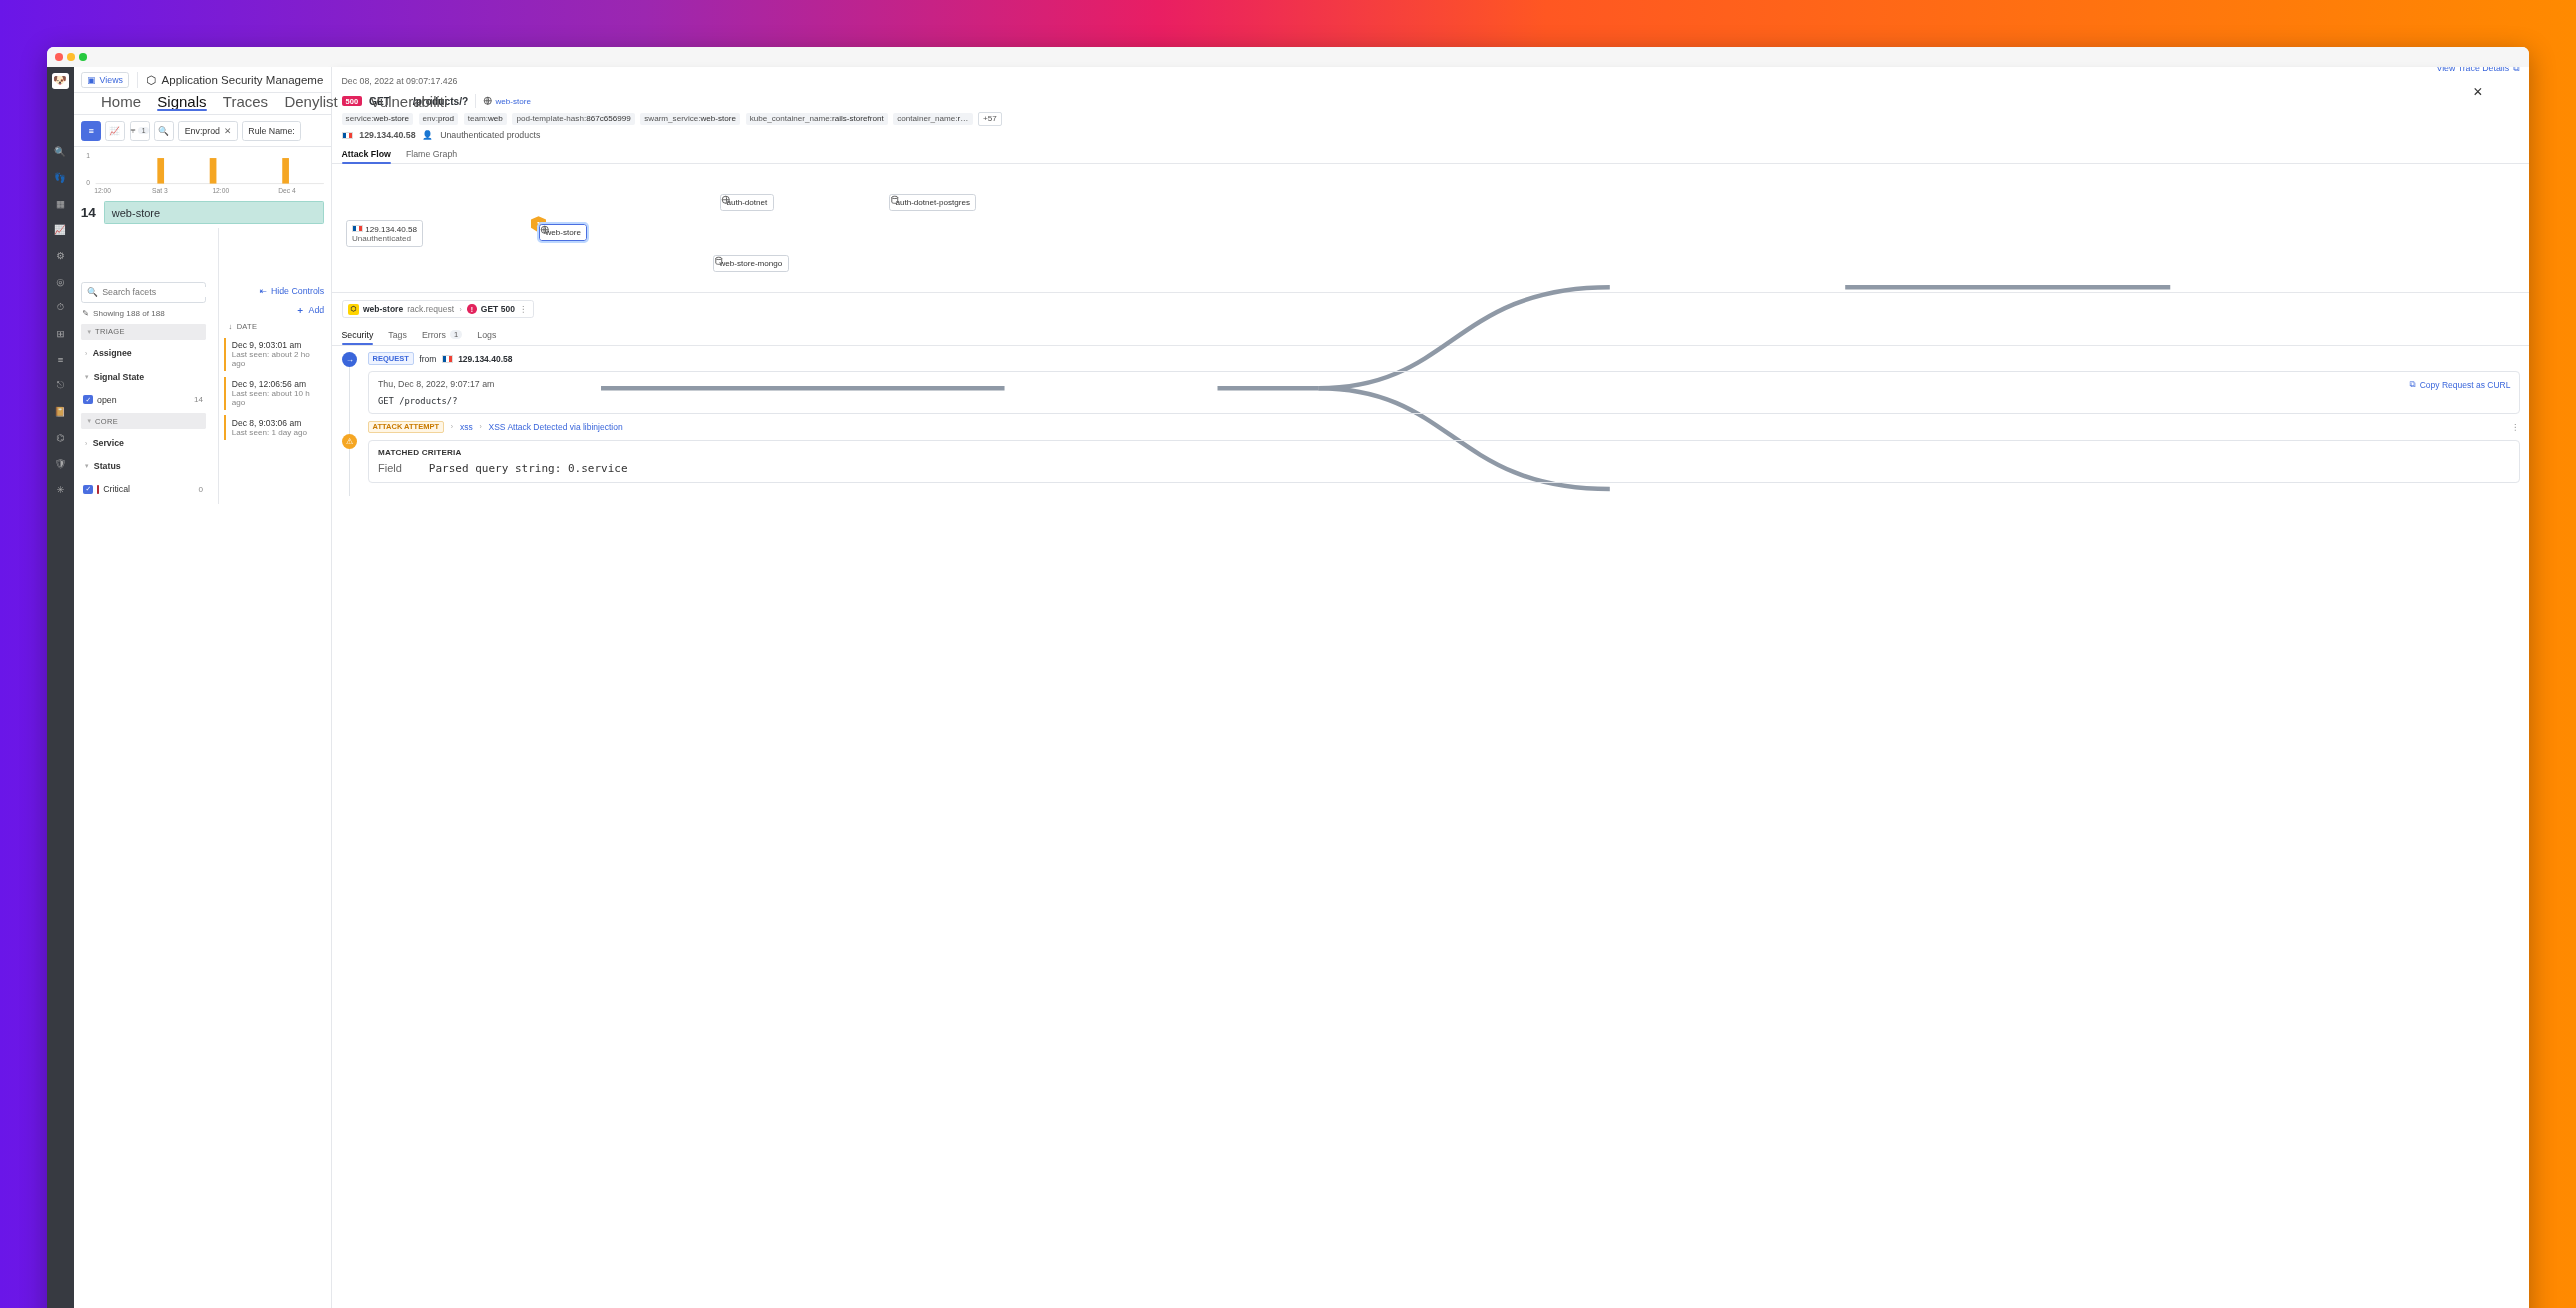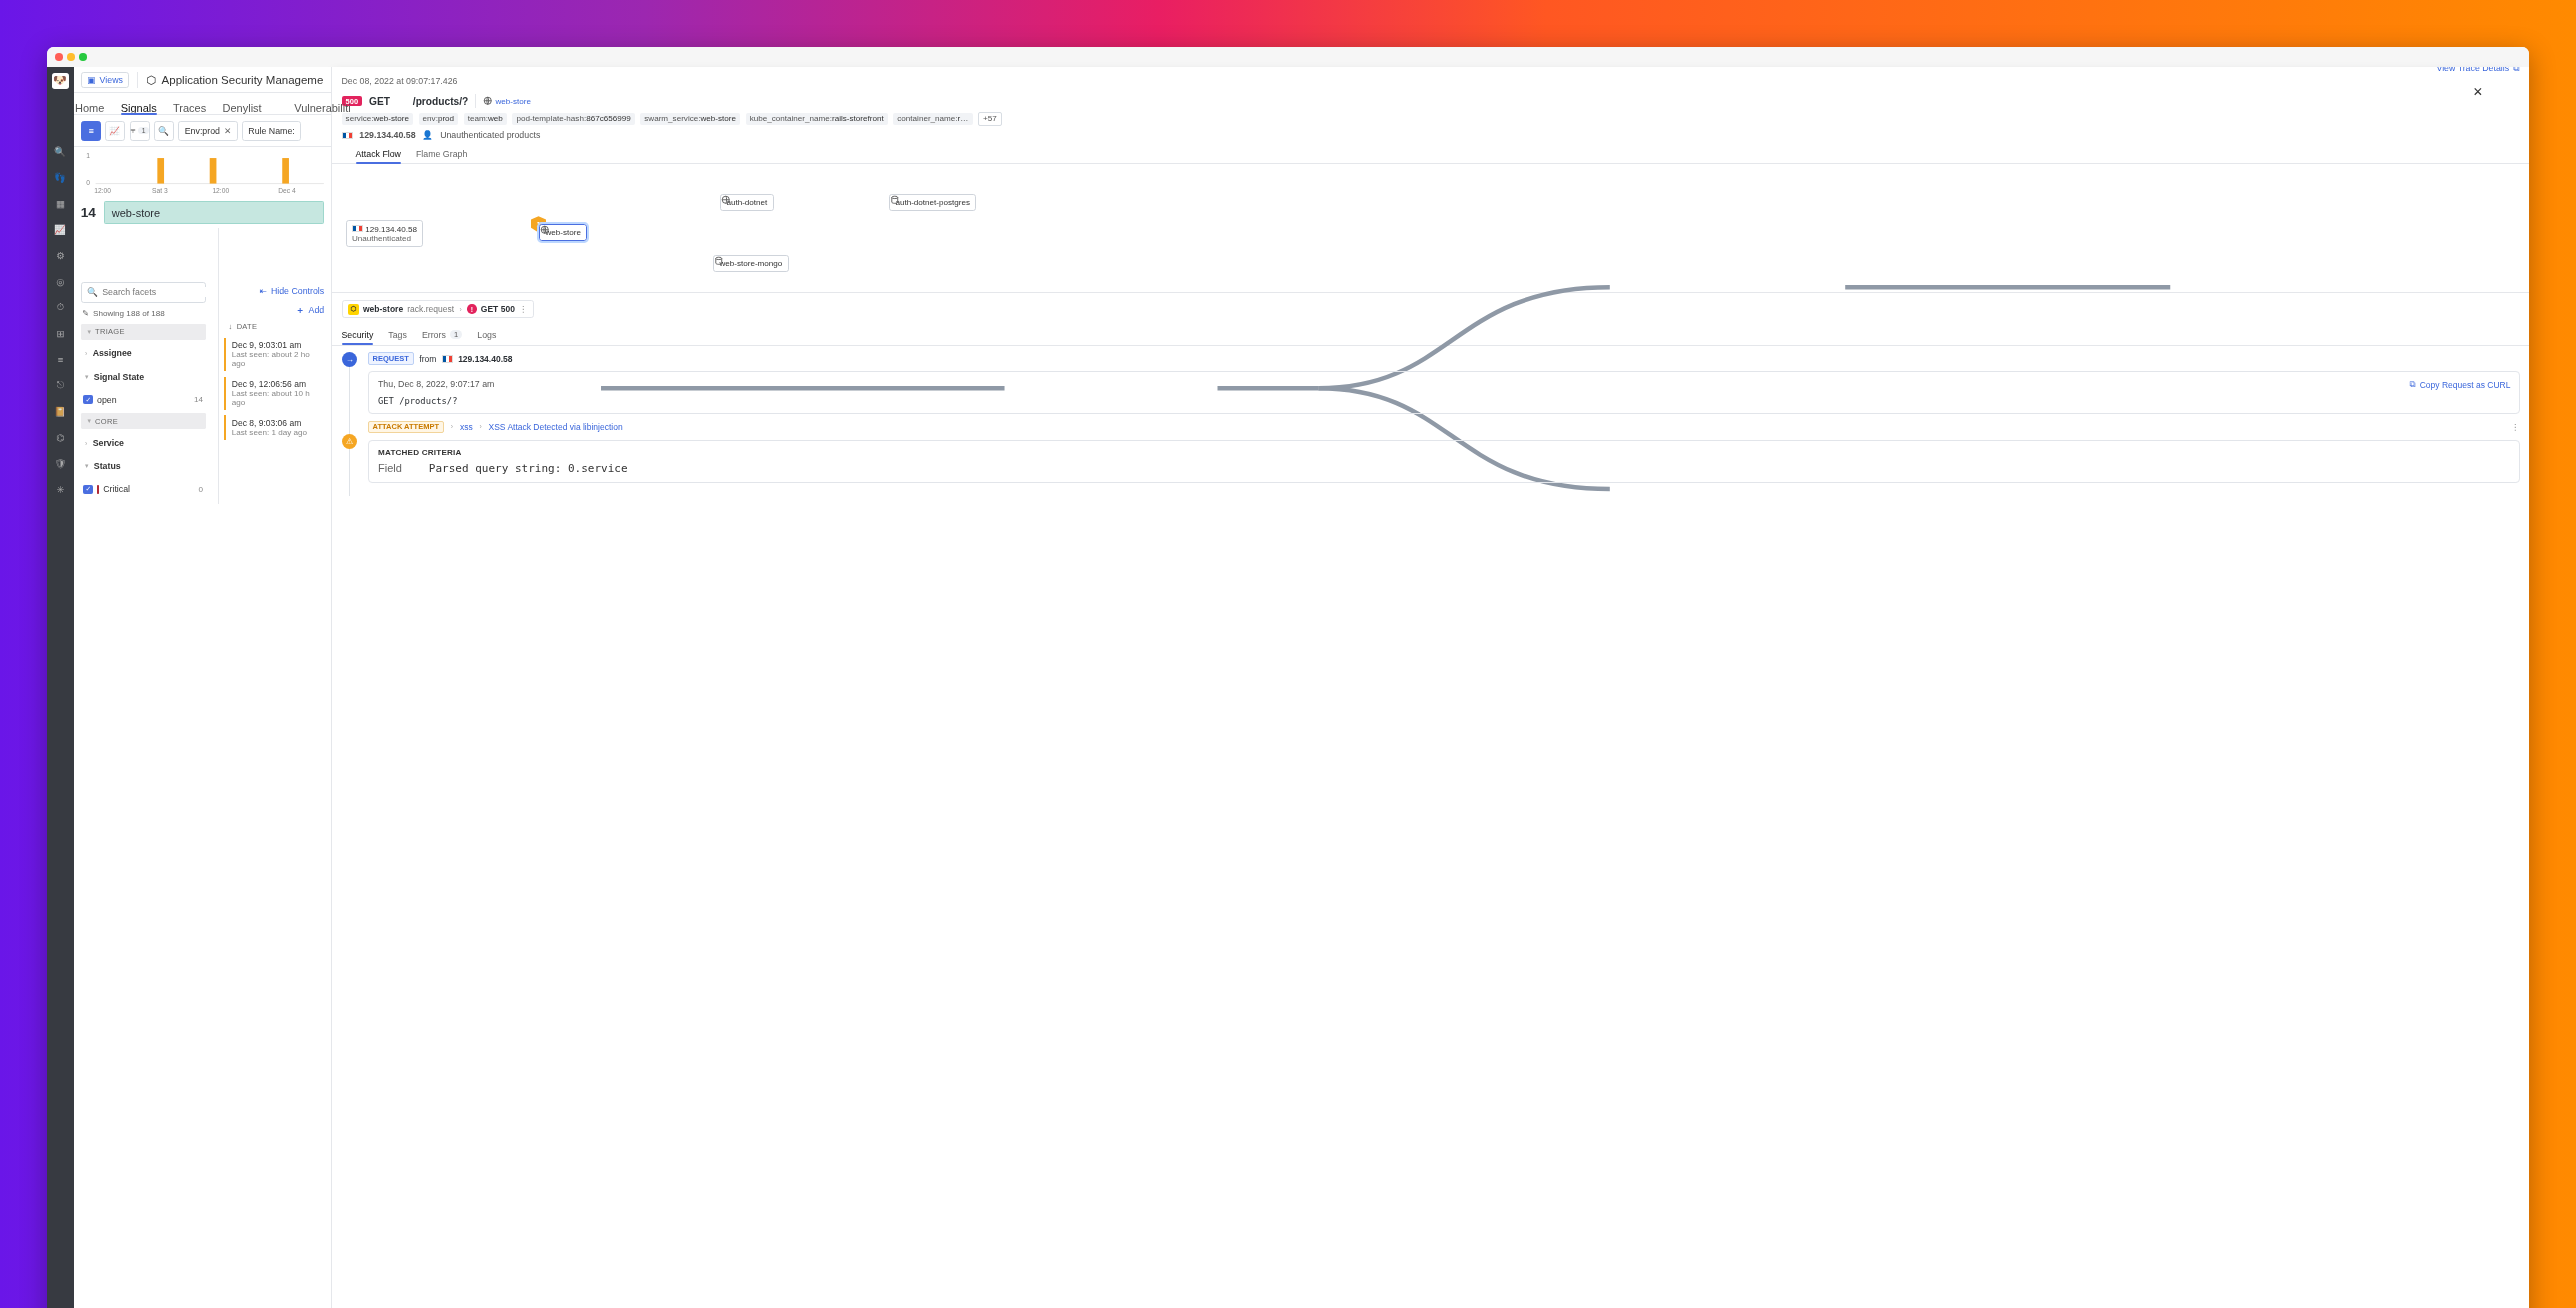--- a/index.html
+++ b/index.html
@@ -25,21 +25,21 @@
   .dot.red{background:#ff5f56;} .dot.yellow{background:#ffbd2e;} .dot.green{background:#27c93f;}
   .app { flex:1; display:flex; min-height:0; }
   .leftrail { width:27px; background:#373a41; display:flex; flex-direction:column; align-items:center; padding-top:5.4px; gap:15px; color:#bbb; }
   .leftrail .logo { width:16.3px; height:16.3px; background:#fff; -webkit-mask: none; border-radius:2.7px; display:flex; align-items:center; justify-content:center; font-size:11px;}
   .leftrail .ic { width:11px; height:11px; opacity:.85; display:flex; align-items:center; justify-content:center; font-size:9.5px; cursor:pointer;}
   .main { flex:1; display:flex; min-width:0; position:relative; }
   .leftpane { flex: 0 0 258px; border-right:0.7px solid #e5e7eb; display:flex; flex-direction:column; min-width:0; position:relative; background:#fff;}
   .topbar { height:26px; border-bottom:0.7px solid #e5e7eb; display:flex; align-items:center; padding:0 6.8px; gap:8.1px;}
   .views-btn { display:flex; align-items:center; gap:4.1px; color:#3a66db; border:0.7px solid #d8dde3; border-radius:2.7px; padding:2px 5.4px; cursor:pointer;}
   .page-title { display:flex; align-items:center; gap:5.4px; font-size:11.5px; color:#333; font-weight:400;}
-  .subtabs { height:22px; border-bottom:0.7px solid #e5e7eb; display:flex; align-items:flex-end; padding:0 1px; gap:16.3px; font-size:11px;}
+  .subtabs { height:22px; border-bottom:0.7px solid #e5e7eb; display:flex; align-items:flex-start; padding:0 27px; gap:16.3px; font-size:15px;}
   .subtabs .tab { display:flex; align-items:center; color:#555; cursor:pointer; position:relative;}
   .subtabs .tab.active { color:#111; font-weight:500;}
   .subtabs .tab.active::after { content:""; position:absolute; bottom:-0.7px; left:0; right:0; height:2px; background:#4a6ee0; border-radius:1.4px;}
   .subtabs .sep { width:0.7px; background:#e5e7eb; margin:4.1px 0;}
   .toolbar { display:flex; align-items:center; gap:4.1px; padding:5.4px 6.8px; border-bottom:0.7px solid #e5e7eb;}
   .btn-sq { width:20.3px; height:20.3px; border:0.7px solid #d8dde3; border-radius:2.7px; display:flex; align-items:center; justify-content:center; color:#555; cursor:pointer;}
   .btn-sq.primary { background:#4a6ee0; color:#fff; border-color:#4a6ee0;}
   .chip { height:20.3px; border:0.7px solid #d8dde3; border-radius:2.7px; display:flex; align-items:center; padding:0 5.4px; color:#333; font-size:8.8px; gap:4.1px;}
   .chip .x { cursor:pointer; color:#666;}
   .chartrow { padding:2.7px 6.8px 0 6.8px;}
@@ -76,21 +76,21 @@
   .vsep { width:0.7px; height:13.6px; background:#e5e7eb;}
   .svc-chip { display:flex; align-items:center; gap:3.4px; color:#3a66db; font-size:8.1px;}
   .tags-row { display:flex; align-items:center; gap:5.4px; padding:0 9.5px 4.1px 9.5px; flex-wrap:wrap;}
   .tag { background:#f1f3f6; border-radius:2px; padding:1.4px 4.1px; font-size:8.1px; color:#555;}
   .tag b{color:#333; font-weight:500;}
   .tag.more { border:0.7px solid #d8dde3; background:#fff; cursor:pointer;}
   .ip-row { display:flex; align-items:center; gap:6.8px; padding:0 9.5px 4.1px 9.5px; color:#555;}
   .flag { display:inline-block; width:11px; height:7.5px; background:linear-gradient(90deg,#0055a4 33%,#fff 33%,#fff 66%,#ef4135 66%); border:0.7px solid #ddd; position:relative; top:0.7px;}
   .dp-tabs { display:flex; gap:15px; padding:0 9.5px; border-bottom:0.7px solid #e5e7eb; height:20.3px;}
   .dp-tabs .t { display:flex; align-items:center; color:#666; cursor:pointer; position:relative; font-size:8.8px;}
-  .dp-tabs .t.active{ color:#111; font-weight:400;margin-left:14px;}
+  .dp-tabs .t.active{ color:#111; font-weight:700;}
   .dp-tabs .t.active::after{content:"";position:absolute;bottom:-0.7px;left:0;right:0;height:2px;background:#4a6ee0;border-radius:1.4px;}
   .flow { height:129px; position:relative; border-bottom:0.7px solid #e5e7eb;}
   .flow svg{position:absolute; inset:0;}
   .node { position:absolute; background:#fff; border:0.7px solid #cfd4db; border-radius:2.7px; padding:2.7px 5.4px; font-size:8.1px; color:#333; display:flex; align-items:center; gap:4.1px; white-space:nowrap;}
   .node.src{ flex-direction:column; align-items:flex-start; gap:0.7px; padding:2.7px 5.4px;}
   .node.selected{ outline:2px solid #bcd7ff; border-color:#4a6ee0;}
   .shield { position:absolute; width:15px; height:16.3px; background:#f5a623; clip-path: polygon(50% 0, 100% 20%, 100% 70%, 50% 100%, 0 70%, 0 20%); color:#fff; font-size:7.5px; font-weight:700; display:flex; align-items:center; justify-content:center;}
   .breadcrumb { display:flex; align-items:center; gap:5.4px; padding:6.8px 9.5px;}
   .bc-chip { border:0.7px solid #e2e5ea; border-radius:2.7px; padding:2.7px 5.4px; display:flex; align-items:center; gap:4.1px; font-size:8.5px;}
   .sq-y{width:11px;height:11px;background:#ffd400;border-radius:2px;display:flex;align-items:center;justify-content:center;color:#333;font-size:6.8px;font-weight:700;}

